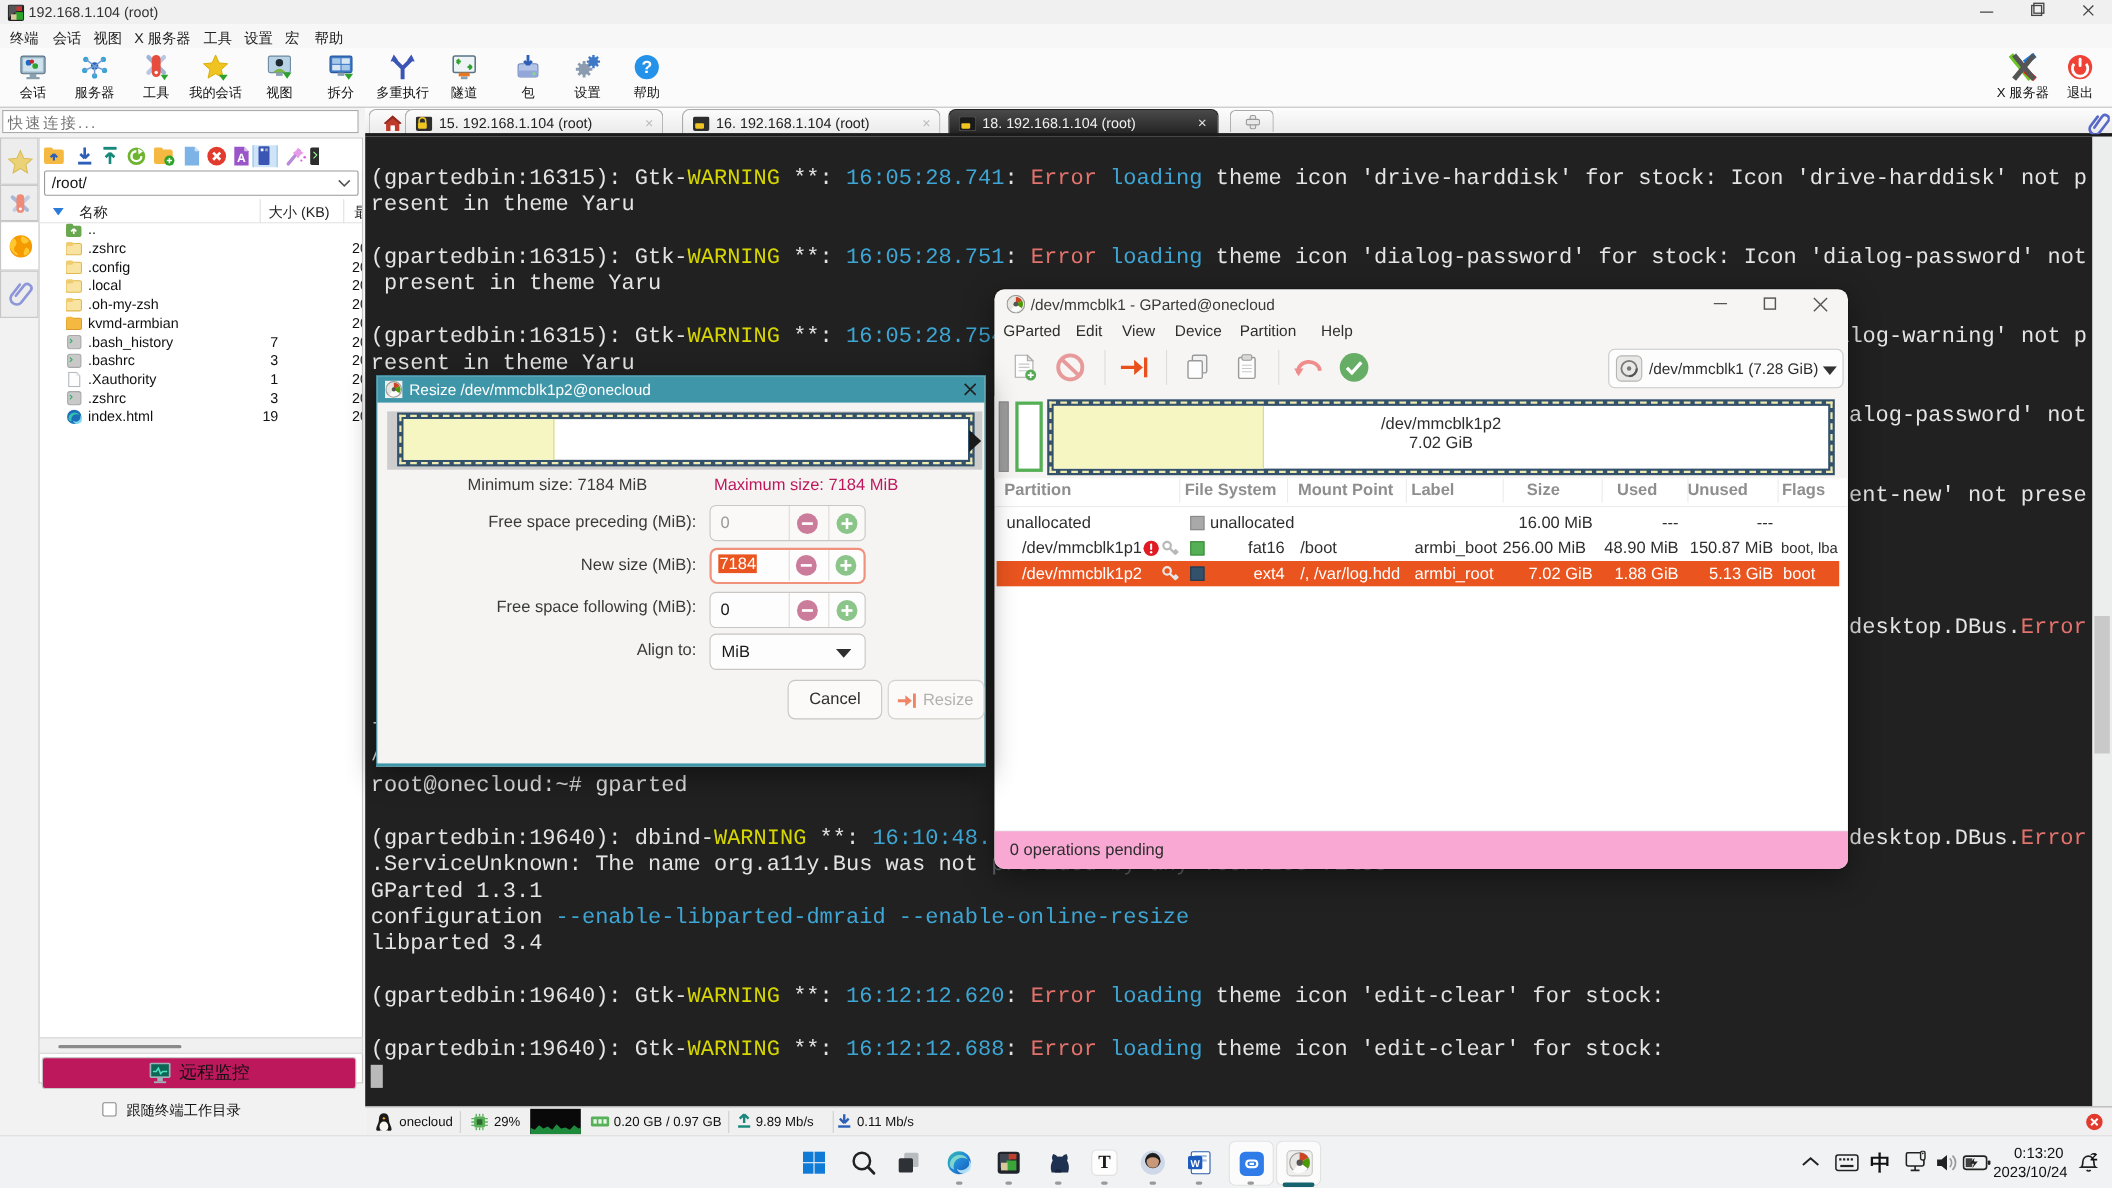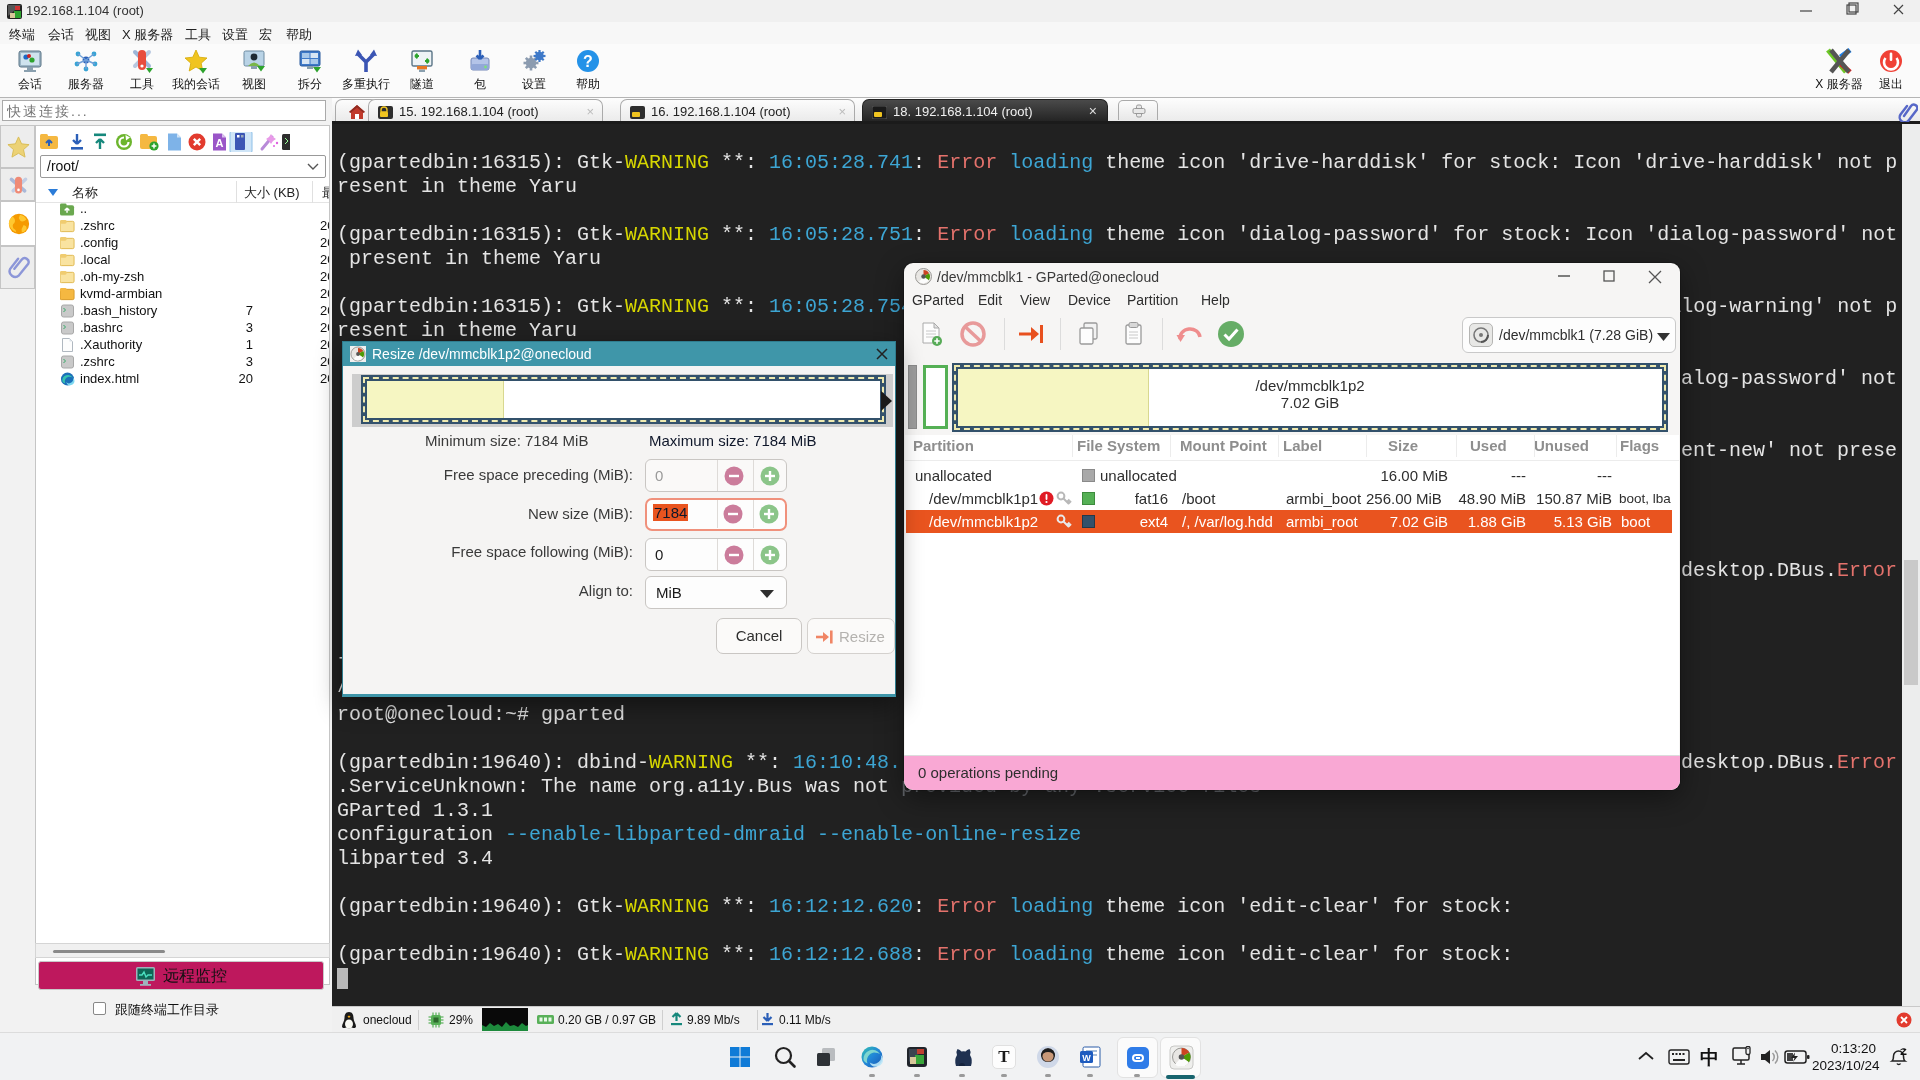--- a/index.html
+++ b/index.html
@@ -367,21 +367,21 @@
             <span class="fsz">3</span>
             <span class="fdt">202</span>
           </div>
    <div class="frow">
             <svg class="fic" viewBox="0 0 15 15">
               <circle cx="7.5" cy="7.5" r="7" fill="#1b6fb8"></circle>
               <path d="M2 10 a6 6 0 0 1 11 -4 q-1 -1 -4 -1 a5 5 0 0 0 -4 7 q-2 0 -3 -2" fill="#35c2b0"></path>
               <path d="M13 6 q1.5 3 -1 5 q-3 2.5 -6 0 q2 5 7 2.5 q3 -2 1.5 -6" fill="#7ed8f0"></path>
             </svg>
             <span class="fname">index.html</span>
-            <span class="fsz">20</span>
+            <span class="fsz">19</span>
             <span class="fdt">202</span>
           </div>
   </div>
  </div>
  <div class="abs" style="left:35px;top:845px;width:295px;height:15px;background:#f0f0f0;border:1px solid #d5d5d5">
         <div class="abs" style="left:17px;top:6px;width:112px;height:3px;background:#8a8a8a;border-radius:2px"></div>
       </div>
  <div class="abs" style="left:38px;top:863px;width:286px;height:29px;background:#be185d;border:1px solid #c9c9c9;border-radius:3px;font-size:16px;color:#111;text-align:center;line-height:27px"><svg style="vertical-align:-5px;margin-right:7px" width="21" height="19" viewBox="0 0 21 19">
           <rect x="1" y="0" width="19" height="14" rx="1.5" fill="#9fb2bc"></rect>
           <rect x="2.5" y="1.5" width="16" height="11" fill="#0e6655"></rect>
@@ -693,41 +693,41 @@
   <div class="abs" style="left:9px;top:1px;width:525px;height:49px;background:#33516b">
    <div class="abs" style="left:2px;top:2px;width:521px;height:45px;border:2px dashed #efeab0"></div>
    <div class="abs" style="left:6px;top:6px;width:513px;height:37px;background:#fff"></div>
    <div class="abs" style="left:6px;top:6px;width:137px;height:37px;background:#f6f6c2;border-right:1px solid #d8d890"></div>
   </div>
   <svg class="abs" style="left:528px;top:17px" width="13" height="20">
           <path d="M1 0 L12 10 L1 20 Z" fill="#1a1a1a"></path>
         </svg>
  </div>
  <div class="abs" style="left:82px;top:90px;font-size:15px;color:#3a3a3a">Minimum size: 7184 MiB</div>
- <div class="abs" style="left:306px;top:90px;font-size:15px;color:#0f172a">Maximum size: 7184 MiB</div>
+ <div class="abs" style="left:306px;top:90px;font-size:15px;color:#be185d">Maximum size: 7184 MiB</div>
  <div class="abs" style="left:60px;top:124px;width:230px;text-align:right">Free space preceding (MiB):</div>
  <div class="abs" style="left:60px;top:163px;width:230px;text-align:right">New size (MiB):</div>
  <div class="abs" style="left:60px;top:201px;width:230px;text-align:right">Free space following (MiB):</div>
  <div class="abs" style="left:60px;top:240px;width:230px;text-align:right">Align to:</div>
  <div class="abs" style="left:302px;top:117px;width:142px;height:33px;background:#faf9f8;border:1px solid #c9c6c3;border-radius:6px">
   <span class="abs" style="left:9px;top:7px;color:#9a9a9a">0</span>
   <div class="abs" style="left:71px;top:0;width:1px;height:31px;background:#dedbd8"></div>
         <div class="abs" style="left:107px;top:0;width:1px;height:31px;background:#dedbd8"></div>
   <svg class="abs" style="left:78px;top:6px" width="20" height="20">
           <circle cx="10" cy="10" r="9.5" fill="#cb7c9b"></circle>
           <rect x="5" y="8.8" width="10" height="2.4" fill="#fff"></rect>
         </svg>
   <svg class="abs" style="left:114px;top:6px" width="20" height="20">
           <circle cx="10" cy="10" r="9.5" fill="#8bc589"></circle>
           <rect x="5" y="8.8" width="10" height="2.4" fill="#fff"></rect>
           <rect x="8.8" y="5" width="2.4" height="10" fill="#fff"></rect>
         </svg>
  </div>
  <div class="abs" style="left:302px;top:156px;width:142px;height:33px;background:#fdfdfd;border:2.5px solid #f0917c;border-radius:7px">
-  <span class="abs" style="left:6px;top:4px;background:#e9541f;color:#0f172a;padding:0 1px">7184</span>
+  <span class="abs" style="left:6px;top:4px;background:#e9541f;color:#ffffff;padding:0 1px">7184</span>
   <div class="abs" style="left:69.5px;top:0;width:1px;height:28px;background:#dedbd8"></div>
         <div class="abs" style="left:105.5px;top:0;width:1px;height:28px;background:#dedbd8"></div>
   <svg class="abs" style="left:76px;top:4px" width="20" height="20">
           <circle cx="10" cy="10" r="9.5" fill="#cb7c9b"></circle>
           <rect x="5" y="8.8" width="10" height="2.4" fill="#fff"></rect>
         </svg>
   <svg class="abs" style="left:112px;top:4px" width="20" height="20">
           <circle cx="10" cy="10" r="9.5" fill="#8bc589"></circle>
           <rect x="5" y="8.8" width="10" height="2.4" fill="#fff"></rect>
           <rect x="8.8" y="5" width="2.4" height="10" fill="#fff"></rect>

